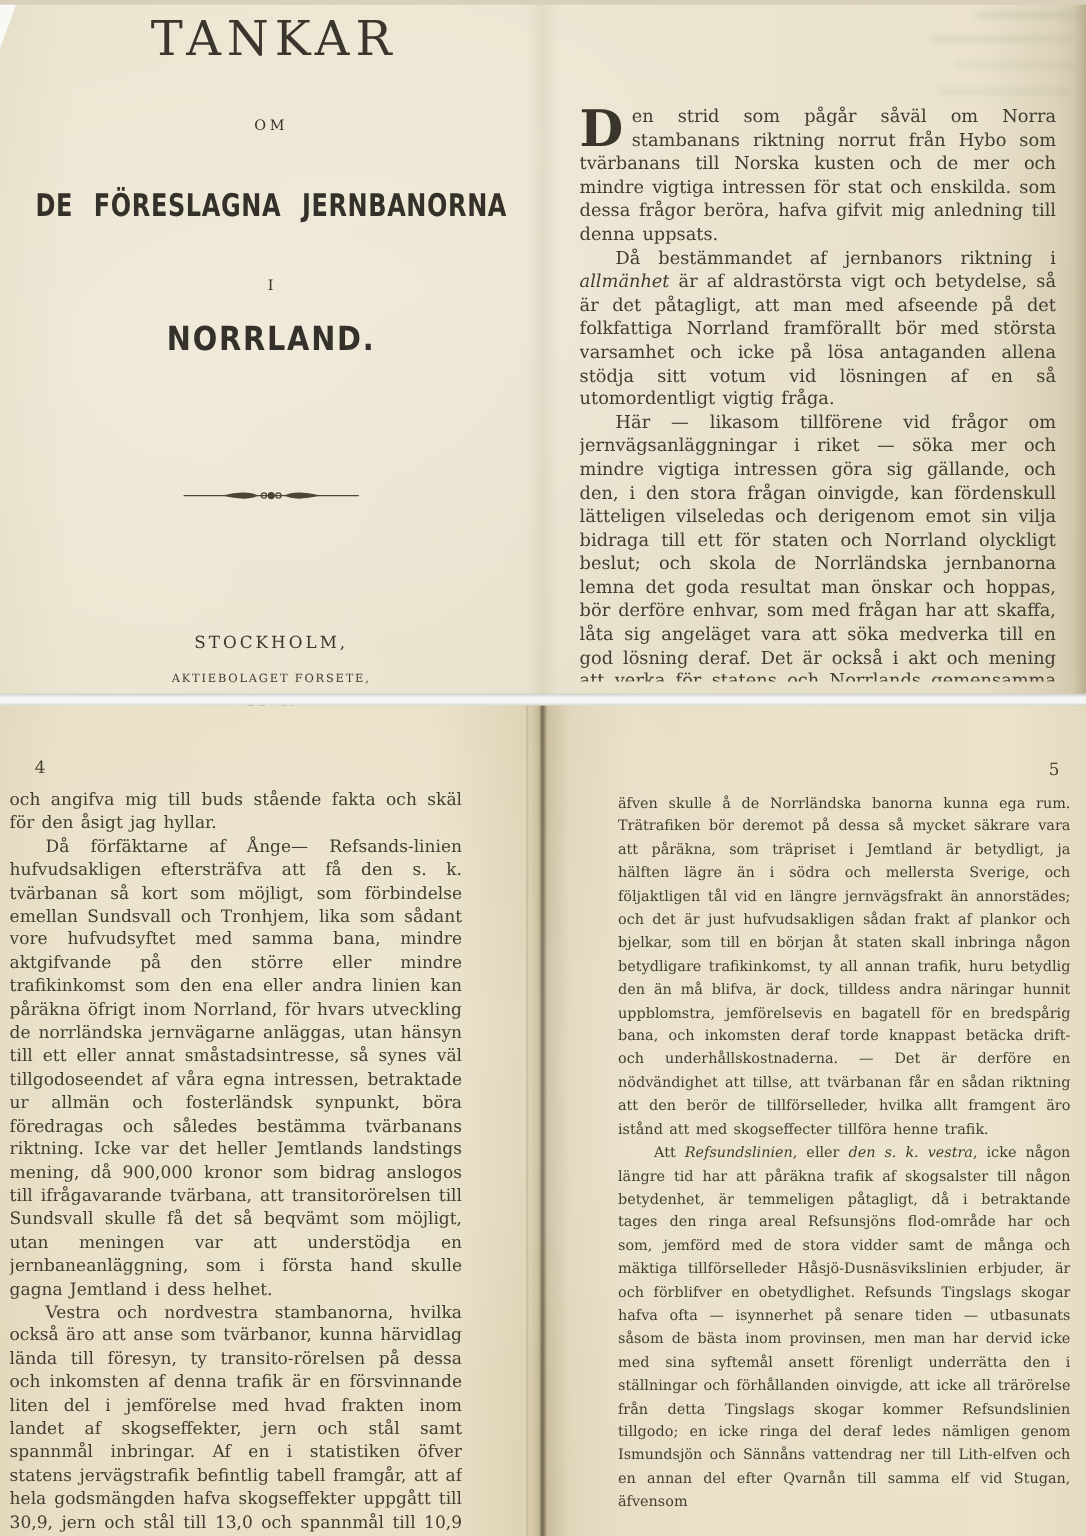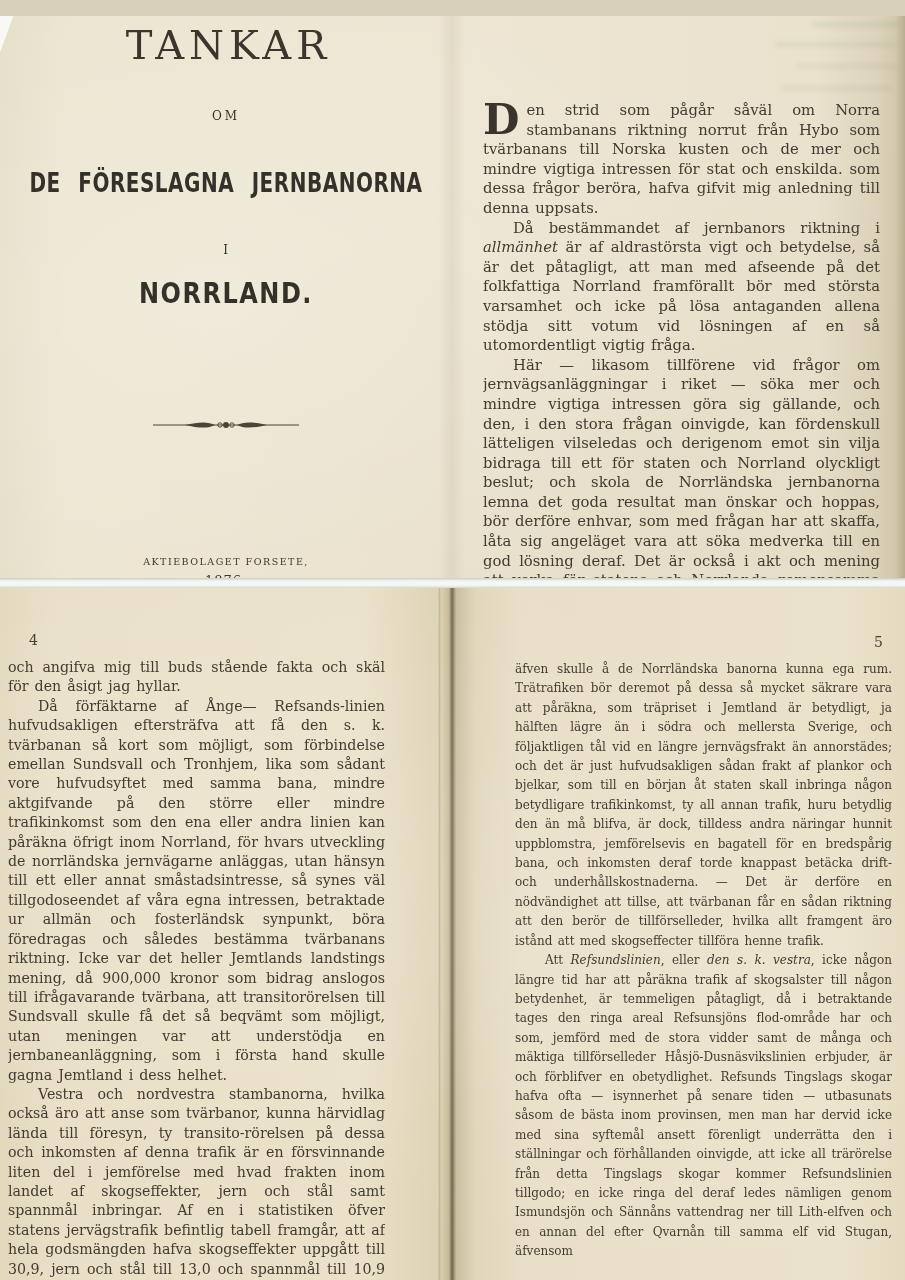--- a/index.html
+++ b/index.html
@@ -1,20 +1,20 @@
 <!DOCTYPE html>
 <html><head>
 <meta charset="utf-8">
 <style>
   html,body{margin:0;padding:0;width:905px;height:1280px;overflow:hidden;
     background:#d8d0ba;font-family:"DejaVu Serif",serif;}
   .scan{position:absolute;inset:0;width:905px;height:1280px;}
 
   
-  .spread-top{position:absolute;left:0;top:16px;width:905px;height:718px;
+  .spread-top{position:absolute;left:0;top:4px;width:905px;height:718px;
     background:
       radial-gradient(ellipse at 25% 40%, rgba(255,255,255,.20), transparent 55%),
       radial-gradient(ellipse at 70% 70%, rgba(190,175,140,.12), transparent 60%),
       linear-gradient(90deg,#e6dfc9 0%,#ece5d1 7%,#ede6d3 52%,#eae2cd 90%,#dcd3ba 97%,#cdc3a8 100%);}
   .corner-wedge{position:absolute;left:0;top:0;width:16px;height:50px;
     background:linear-gradient(110deg,#f8f8f4 0 38%,transparent 40%);}
   .top-gutter{position:absolute;left:438px;top:0;width:28px;height:100%;
     background:linear-gradient(90deg,transparent,rgba(125,112,84,.10) 50%,transparent);}
   .edge-right{position:absolute;right:0;top:0;width:10px;height:100%;
     background:linear-gradient(90deg,transparent,rgba(150,135,100,.35));}
@@ -97,20 +97,21 @@
       <svg class="ornament" width="150" height="14" viewBox="0 0 150 14">
         <line x1="2" y1="7" x2="148" y2="7" stroke="#4a4536" stroke-width="1"></line>
         <path d="M34 7 C48 3.6, 58 3.6, 64 7 C58 10.4, 48 10.4, 34 7 Z" fill="#4a4536"></path>
         <circle cx="69" cy="7" r="2.2" fill="none" stroke="#4a4536" stroke-width="1"></circle>
         <circle cx="75" cy="7" r="3" fill="#4a4536"></circle>
         <circle cx="81" cy="7" r="2.2" fill="none" stroke="#4a4536" stroke-width="1"></circle>
         <path d="M116 7 C102 3.6, 92 3.6, 86 7 C92 10.4, 102 10.4, 116 7 Z" fill="#4a4536"></path>
       </svg>
 
       <div class="imprint">
+        <div class="imprint-city">STOCKHOLM,</div>
         <div class="imprint-pub">AKTIEBOLAGET FORSETE,</div>
         <div class="imprint-year">1876.</div>
       </div>
     </div>
 
     <div class="intro-page">
       <div class="showthrough st1"></div>
       <div class="showthrough st2"></div>
       <div class="showthrough st3"></div>
       <div class="showthrough st4"></div>

